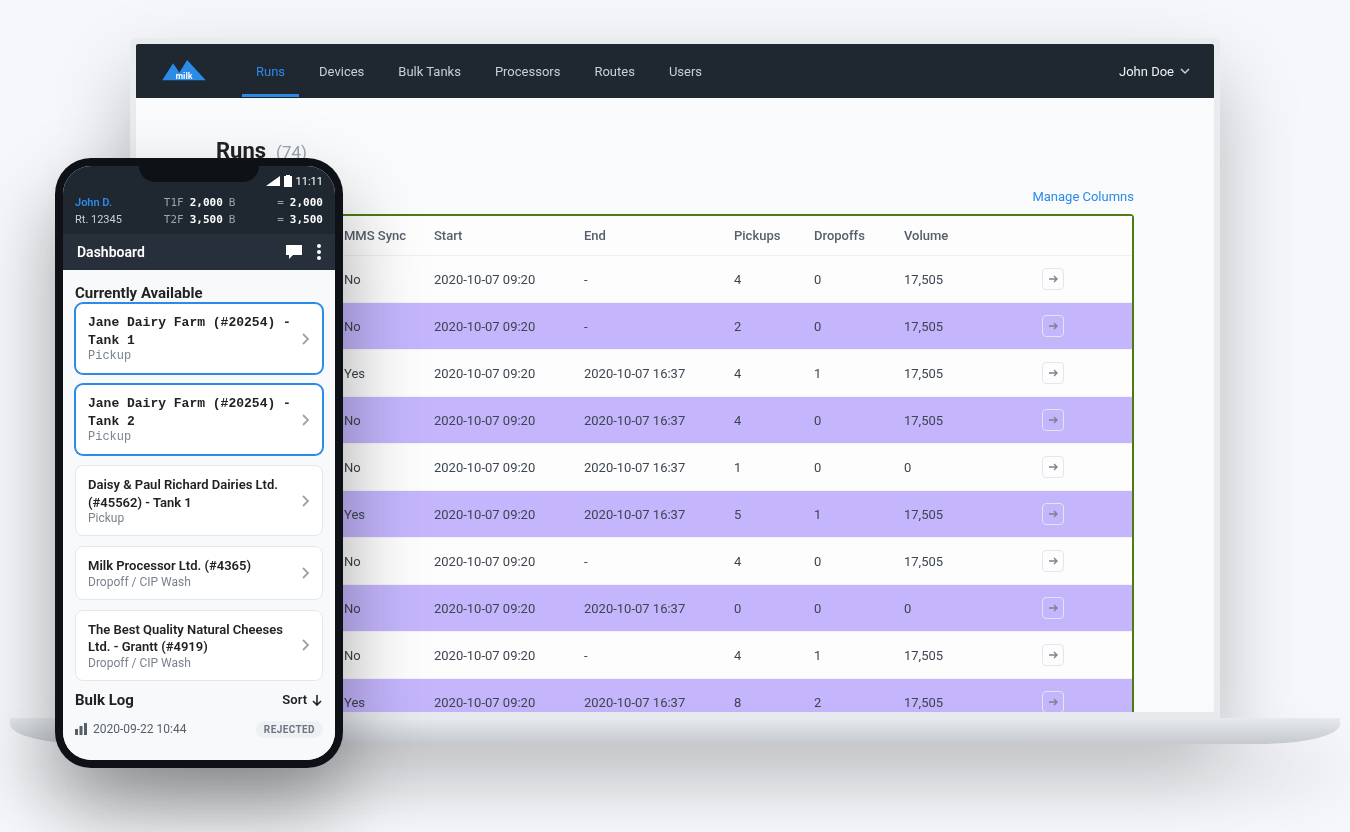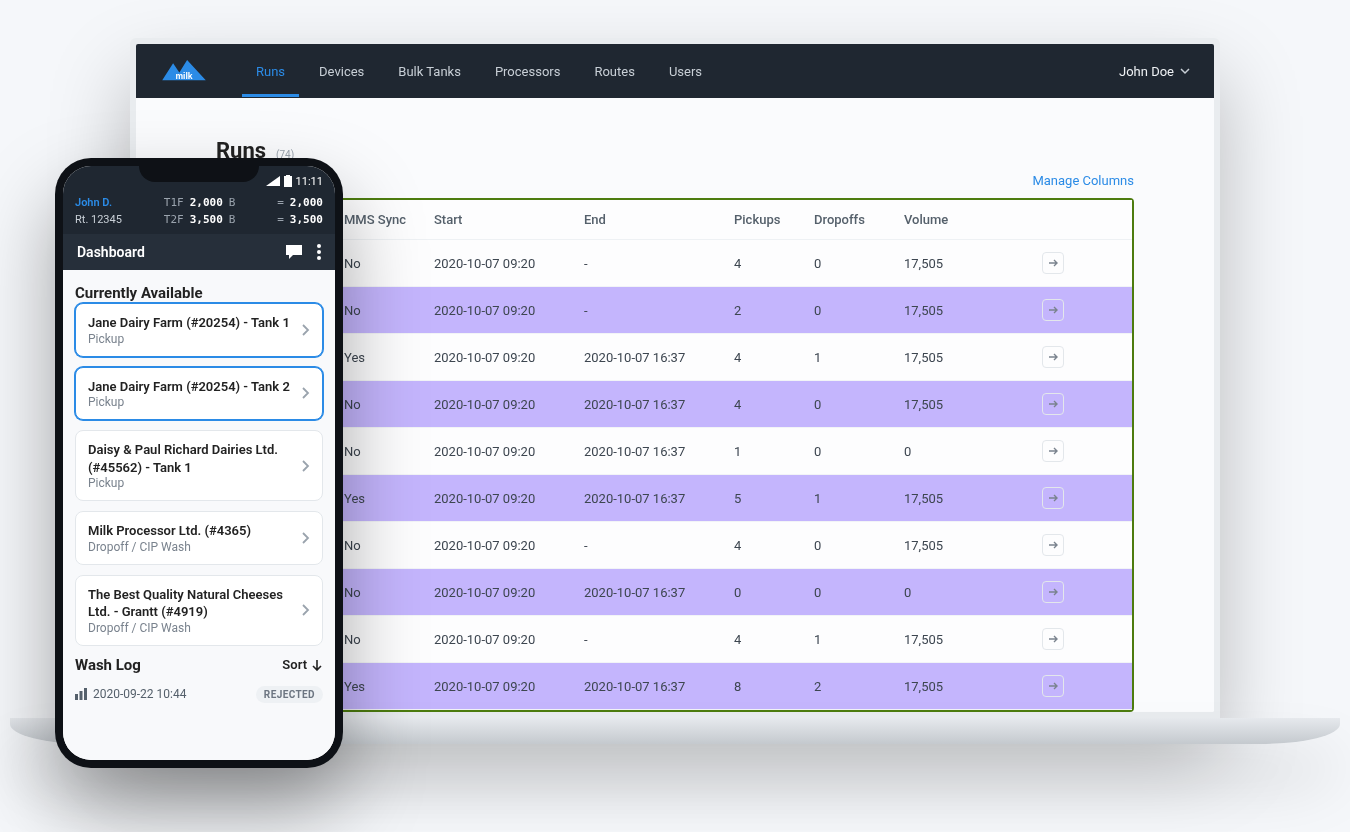--- a/index.html
+++ b/index.html
@@ -80,27 +80,27 @@
 
   
   .content {
     flex:1;
     background:#fafbfd;
     padding: 40px 80px 0 80px;
     overflow:hidden;
   }
   .page-header { display:flex; align-items:baseline; gap:10px; }
   .page-title { font-size:22px; font-weight:700; color:#222; }
-  .page-count { font-size:10px; color:#9aa3ad; }
+  .page-count { font-size:17px; color:#9aa3ad; }
 
   .manage-cols {
     text-align:right;
     color:#2b8be6;
     font-size:13px;
-    margin-top:10px;
+    margin-top:26px;
     cursor:pointer;
   }
 
   
   .table-wrap {
     margin-top:10px;
     background:#c4b5fd;
     border:2px solid #4d7c0f;
     border-radius:4px;
     font-size:13px;
@@ -212,21 +212,21 @@
   .section-title { font-size:15px; font-weight:700; color:#222; margin-bottom:1px; }
   .card {
     background:#fff;
     border:1px solid #e3e7eb;
     border-radius:8px;
     padding:10px 12px;
     margin-bottom:10px;
     display:flex; align-items:center; justify-content:space-between;
     cursor:pointer;
   }
-  .card.highlight { border-color:#2b8be6; box-shadow:0 0 0 1px #2b8be6; }
+  .card.highlight { border-color:#2b8be6; box-shadow:0 0 0 1px #2b8be6;font-family:Liberation Mono, monospace; }
   .card .txt { font-size:13px; color:#222; font-weight:600; line-height:1.35; }
   .card .sub { font-size:12px; color:#7a838e; font-weight:400; }
   .chev { color:#9aa3ad; }
 
   .eventlog-head {
     display:flex; align-items:center; justify-content:space-between;
     margin-top:6px;
     margin-bottom:8px;
   }
   .sort-btn {
@@ -567,21 +567,21 @@
             </div>
             <span class="chev">
               <svg width="10" height="14" viewBox="0 0 10 14">
                 <path d="M3 2 L8 7 L3 12" stroke="#9aa3ad" stroke-width="1.8" fill="none"></path>
               </svg>
             </span>
           </div>
         </div>
 
       <div class="eventlog-head">
-        <div class="section-title" style="margin:0">Wash Log</div>
+        <div class="section-title" style="margin:0">Bulk Log</div>
         <div class="sort-btn">
           <span>Sort</span>
           <span>
             <svg width="12" height="12" viewBox="0 0 12 12">
                 <path d="M6 1 V11 M2 7 L6 11 L10 7" stroke="#222" stroke-width="1.6" fill="none"></path>
               </svg>
           </span>
         </div>
       </div>
 

